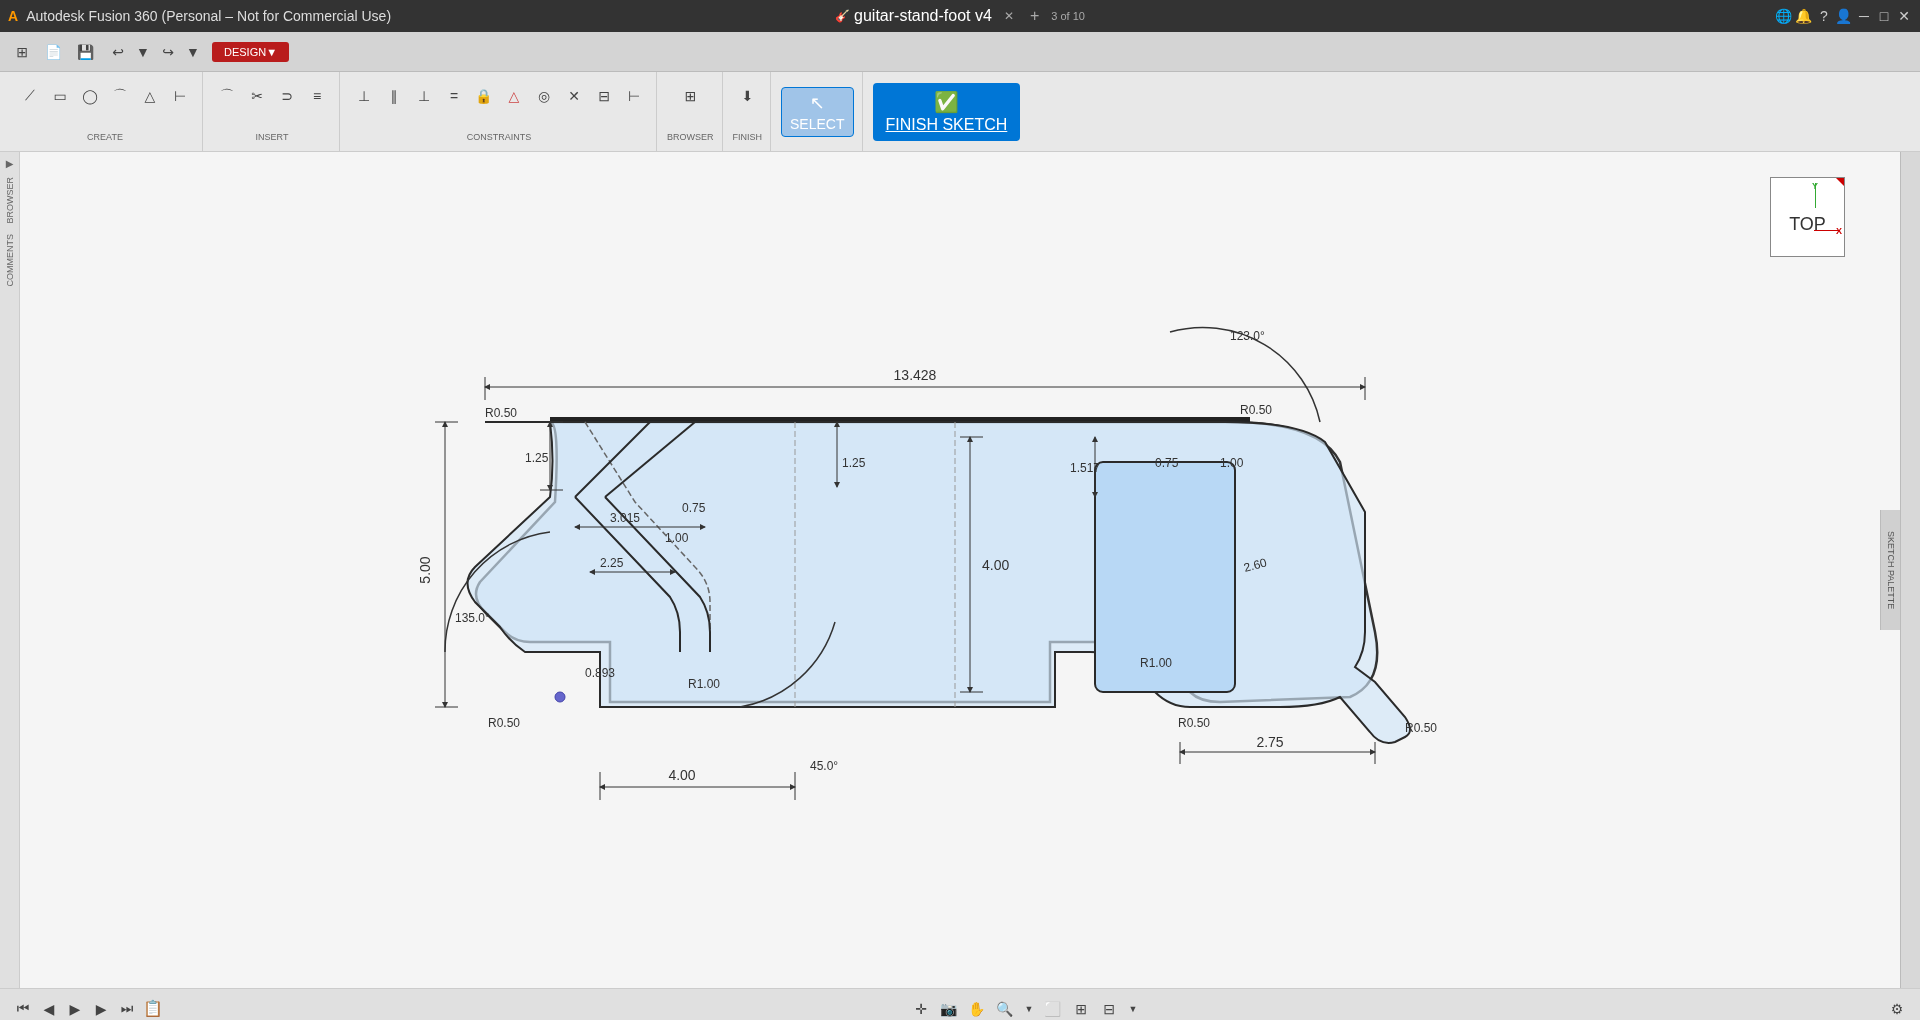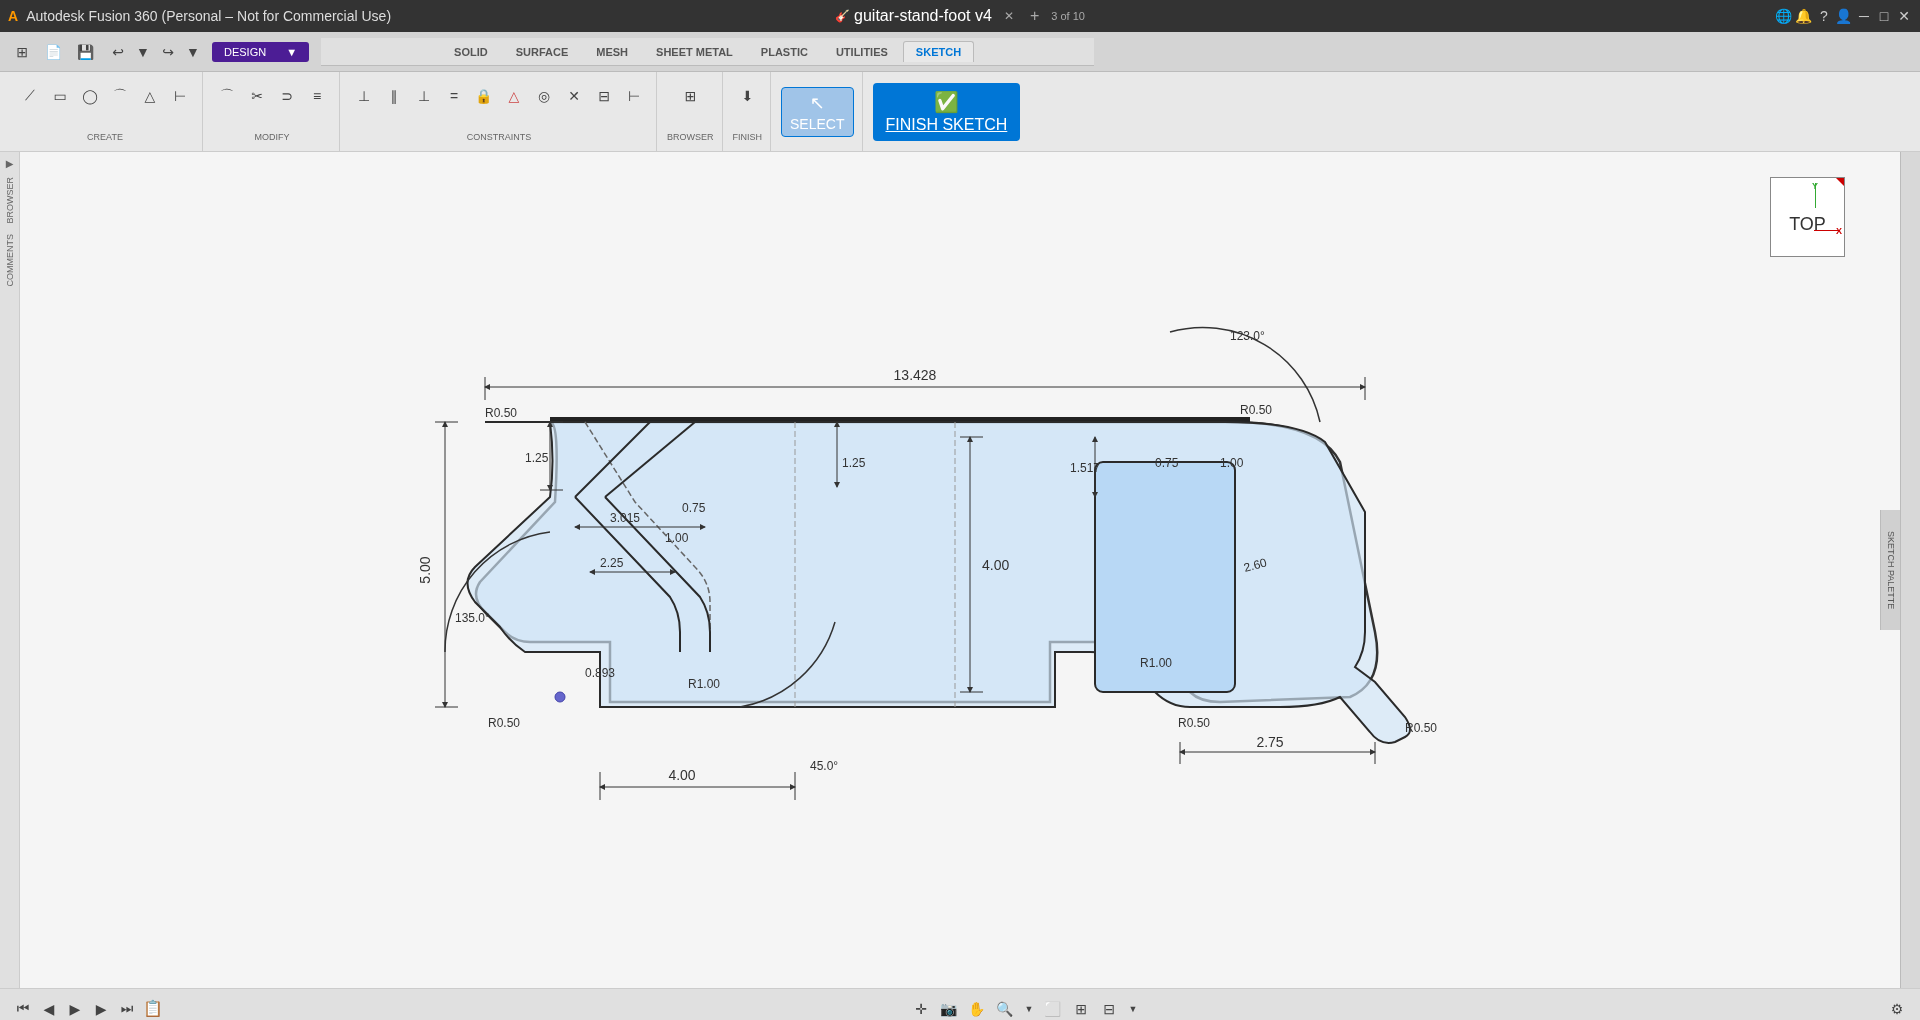--- a/index.html
+++ b/index.html
@@ -140,29 +140,29 @@
       padding: 4px 8px;
       cursor: pointer;
       border: 1px solid transparent;
       border-radius: 3px;
       min-width: 50px;
     }
     .tb-btn-large.active { background: #0076d6; color: #fff; }
 
     
     #design-btn {
-      background: #4c1d95;
+      background: #b91c1c;
       color: #fff;
       padding: 4px 12px;
       border-radius: 3px;
       cursor: pointer;
       font-size: 11px;
       display: flex;
       align-items: center;
-      gap: 20px;
+      gap: 0;
       margin: 0 8px;
     }
 
     
     #main {
       display: flex;
       height: calc(1020px - 152px - 32px);
     }
 
     
@@ -313,29 +313,20 @@
     <span class="tb-btn">↩</span>
     <span class="tb-btn" style="width:14px;">▼</span>
     <span class="tb-btn">↪</span>
     <span class="tb-btn" style="width:14px;">▼</span>
 
     <div id="design-btn">
       <span>DESIGN</span>
       <span>▼</span>
     </div>
 
-    <div id="toolbar-tabs" style="display:flex;align-items:center;gap:2px;margin-left:0;">
-      <div class="tab-item">SOLID</div>
-      <div class="tab-item">SURFACE</div>
-      <div class="tab-item">MESH</div>
-      <div class="tab-item">SHEET METAL</div>
-      <div class="tab-item">PLASTIC</div>
-      <div class="tab-item">UTILITIES</div>
-      <div class="tab-item active">SKETCH</div>
-    </div>
   </div>
 
   <div id="toolbar-main" style="height:80px;display:flex;align-items:center;padding:0 8px;gap:2px;background:#e8e8e8;">
 
     <div class="toolbar-group">
       <div class="toolbar-buttons">
         <span class="tb-btn" title="Line">⟋</span>
         <span class="tb-btn" title="Rectangle">▭</span>
         <span class="tb-btn" title="Circle">◯</span>
         <span class="tb-btn" title="Arc">⌒</span>
@@ -345,21 +336,21 @@
       <span class="toolbar-group-label">CREATE</span>
     </div>
 
     <div class="toolbar-group">
       <div class="toolbar-buttons">
         <span class="tb-btn" title="Fillet">⌒</span>
         <span class="tb-btn" title="Trim">✂</span>
         <span class="tb-btn" title="Offset">⊃</span>
         <span class="tb-btn" title="Mirror">≡</span>
       </div>
-      <span class="toolbar-group-label">MODIFY</span>
+      <span class="toolbar-group-label">INSERT</span>
     </div>
 
     <div class="toolbar-group">
       <div class="toolbar-buttons">
         <span class="tb-btn">⊥</span>
         <span class="tb-btn">∥</span>
         <span class="tb-btn">⊥</span>
         <span class="tb-btn">=</span>
         <span class="tb-btn" style="color:#c00;">🔒</span>
         <span class="tb-btn" style="color:#c44;">△</span>

